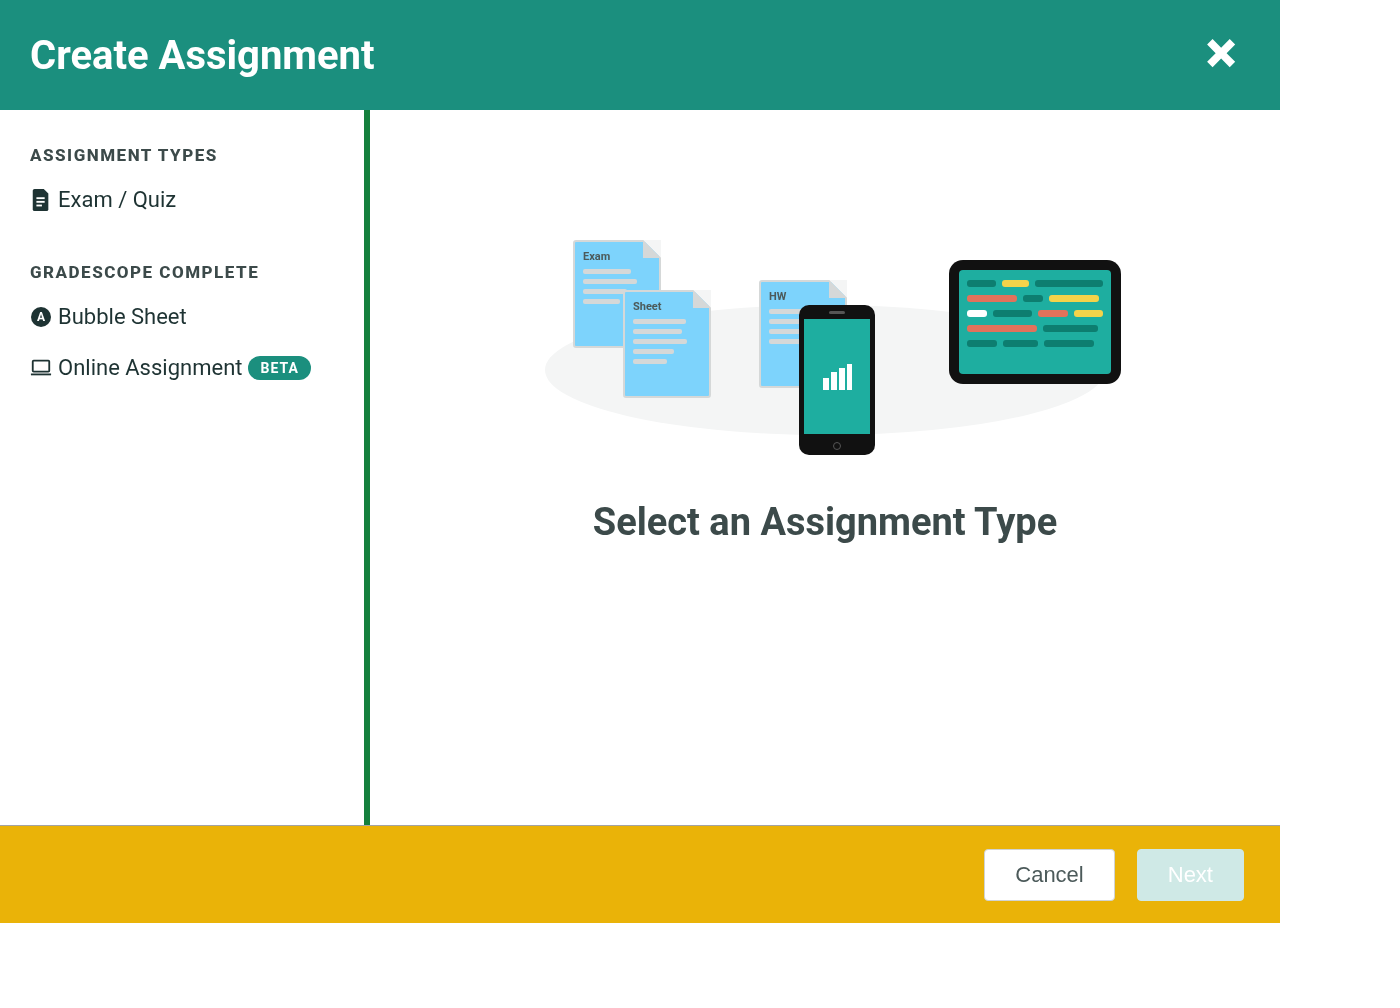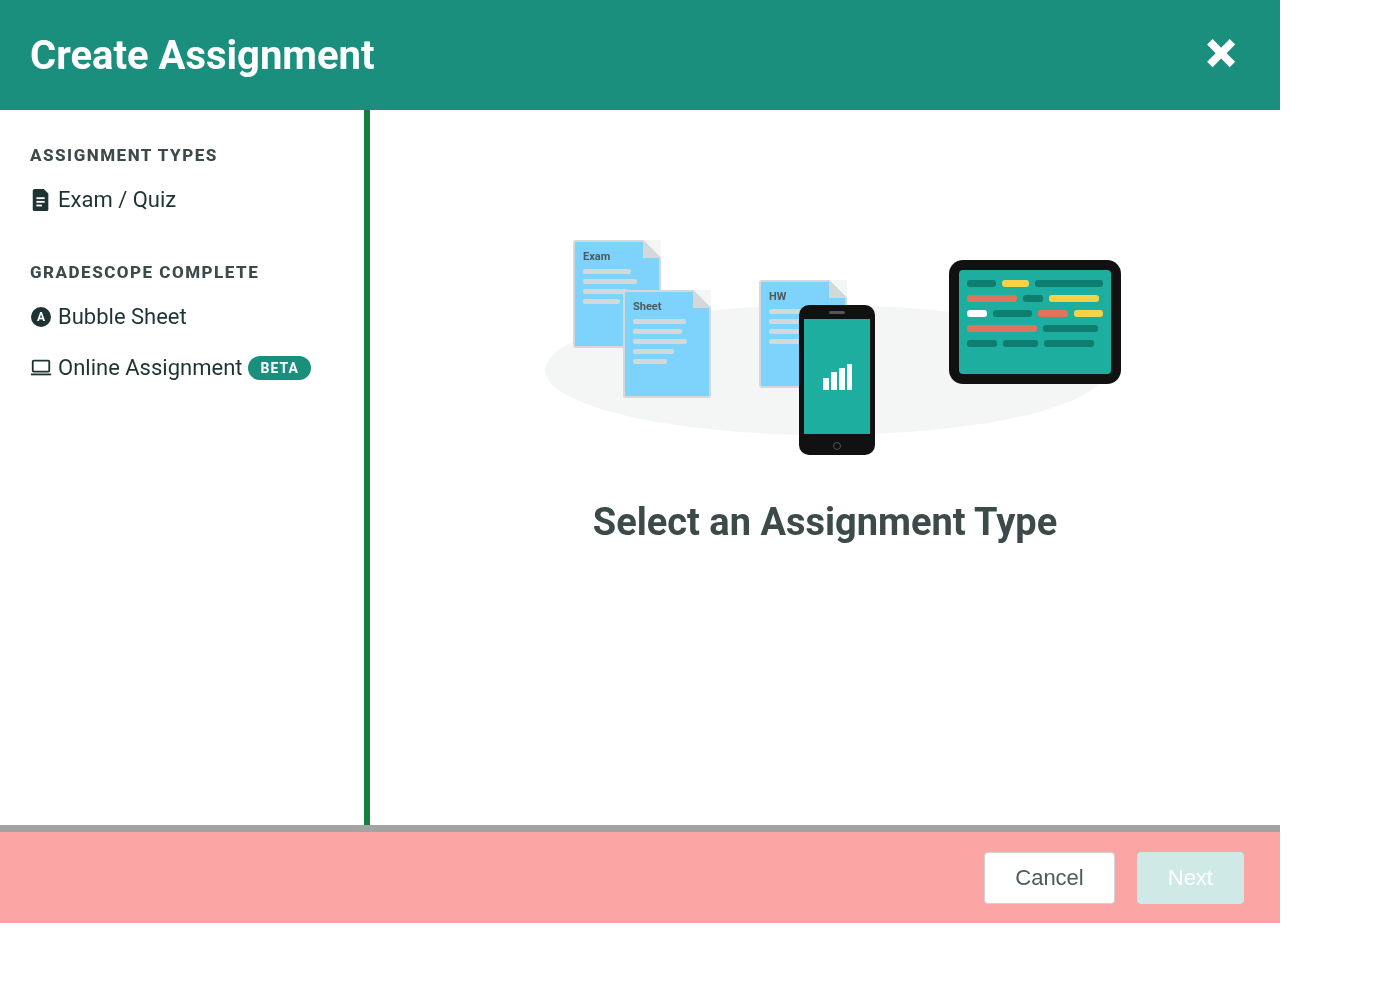--- a/index.html
+++ b/index.html
@@ -190,27 +190,27 @@
   }
   .main-desc {
     color: #5a6b6b;
     font-size: 22px;
     text-align: center;
     line-height: 1.6;
     max-width: 640px;
   }
   .footer {
     height: 98px;
-    border-top: 7px solid #a3a3a3;
+    border-top: 1px solid #a3a3a3;
     display: flex;
     align-items: center;
     justify-content: flex-end;
     gap: 22px;
     padding: 0 36px;
-    background: #fca5a5;
+    background: #eab308;
   }
   .btn {
     height: 52px;
     padding: 0 30px;
     border-radius: 4px;
     font-size: 22px;
     cursor: pointer;
     border: 1px solid #d0d3d3;
     background: #fff;
     color: #4c5a5a;

